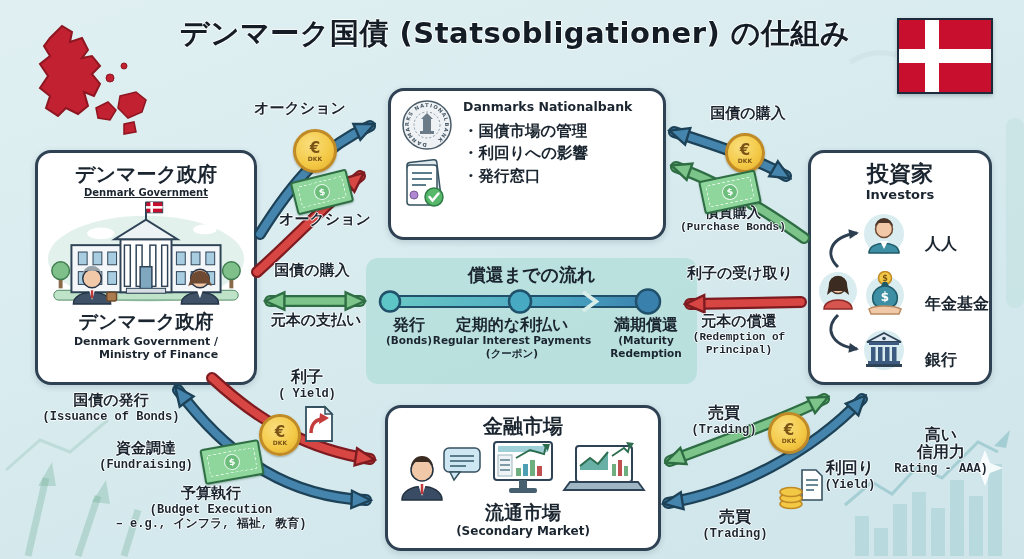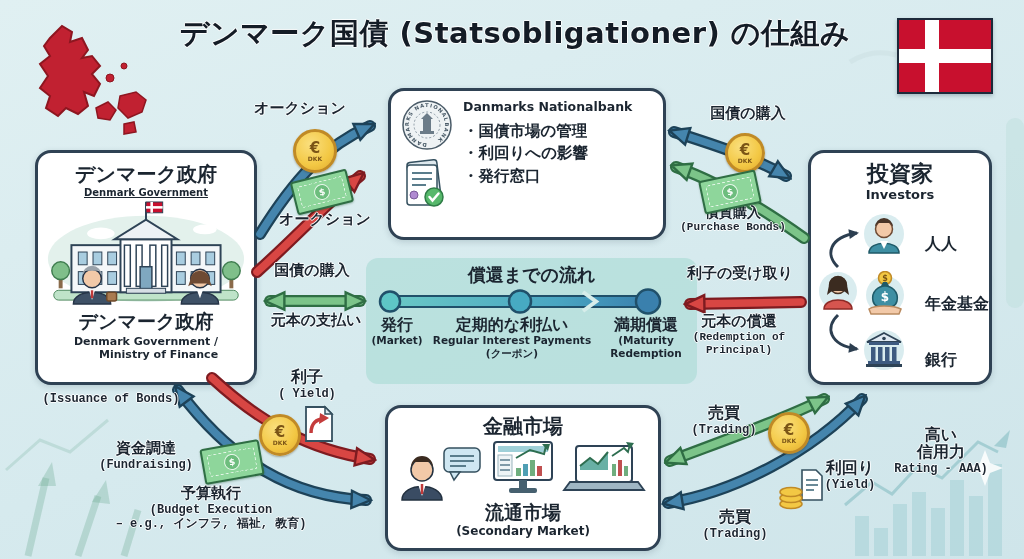--- a/index.html
+++ b/index.html
@@ -341,23 +341,23 @@
             <stop offset="0.65" stop-color="#49a6c2"></stop>
             <stop offset="1" stop-color="#3a80ad"></stop>
         </linearGradient>
       </defs>
       <rect x="16" y="38" width="268" height="11" rx="5.5" fill="url(#tlg)" stroke="#20506a" stroke-width="2"></rect>
       <polyline points="217,34 230,43.5 217,53" fill="none" stroke="#d7edea" stroke-width="4"></polyline>
       <circle cx="24" cy="43.5" r="10" fill="#5ec6c6" stroke="#20506a" stroke-width="2.5"></circle>
       <circle cx="154" cy="43.5" r="11" fill="#47aac2" stroke="#20506a" stroke-width="2.5"></circle>
       <circle cx="282" cy="43.5" r="12" fill="#3a80ad" stroke="#20506a" stroke-width="2.5"></circle>
     </svg>
-    <div class="step" style="left:0;width:62px">
+    <div class="step" style="left:12px;width:62px">
       <div class="ja">発行</div>
-      <div class="en">(Market)</div>
+      <div class="en">(Bonds)</div>
     </div>
     <div class="step" style="left:62px;width:168px">
       <div class="ja">定期的な利払い</div>
       <div class="en">Regular Interest Payments</div>
       <div class="en">(クーポン)</div>
     </div>
     <div class="step" style="left:230px;width:100px">
       <div class="ja">満期償還</div>
       <div class="en">(Maturity</div>
       <div class="en">Redemption</div>
@@ -442,20 +442,21 @@
   <div class="flabel halo" style="left:669px;top:313px;width:140px">
     <div class="ja">元本の償還</div>
     <div class="en">(Redemption of</div>
     <div class="en">Principal)</div>
   </div>
   <div class="flabel halo" style="left:267px;top:368px;width:80px">
     <div class="ja big">利子</div>
     <div class="en" style="font-size:12px">( Yield)</div>
   </div>
   <div class="flabel halo" style="left:31px;top:392px;width:160px">
+    <div class="ja">国債の発行</div>
     <div class="en" style="font-size:12px">(Issuance of Bonds)</div>
   </div>
   <div class="flabel halo" style="left:76px;top:440px;width:140px">
     <div class="ja">資金調達</div>
     <div class="en" style="font-size:12px">(Fundraising)</div>
   </div>
   <div class="flabel halo" style="left:95px;top:485px;width:232px">
     <div class="ja">予算執行</div>
     <div class="en" style="font-size:12px">(Budget Execution</div>
     <div class="en" style="font-size:12px">– e.g., インフラ, 福祉, 教育)</div>

